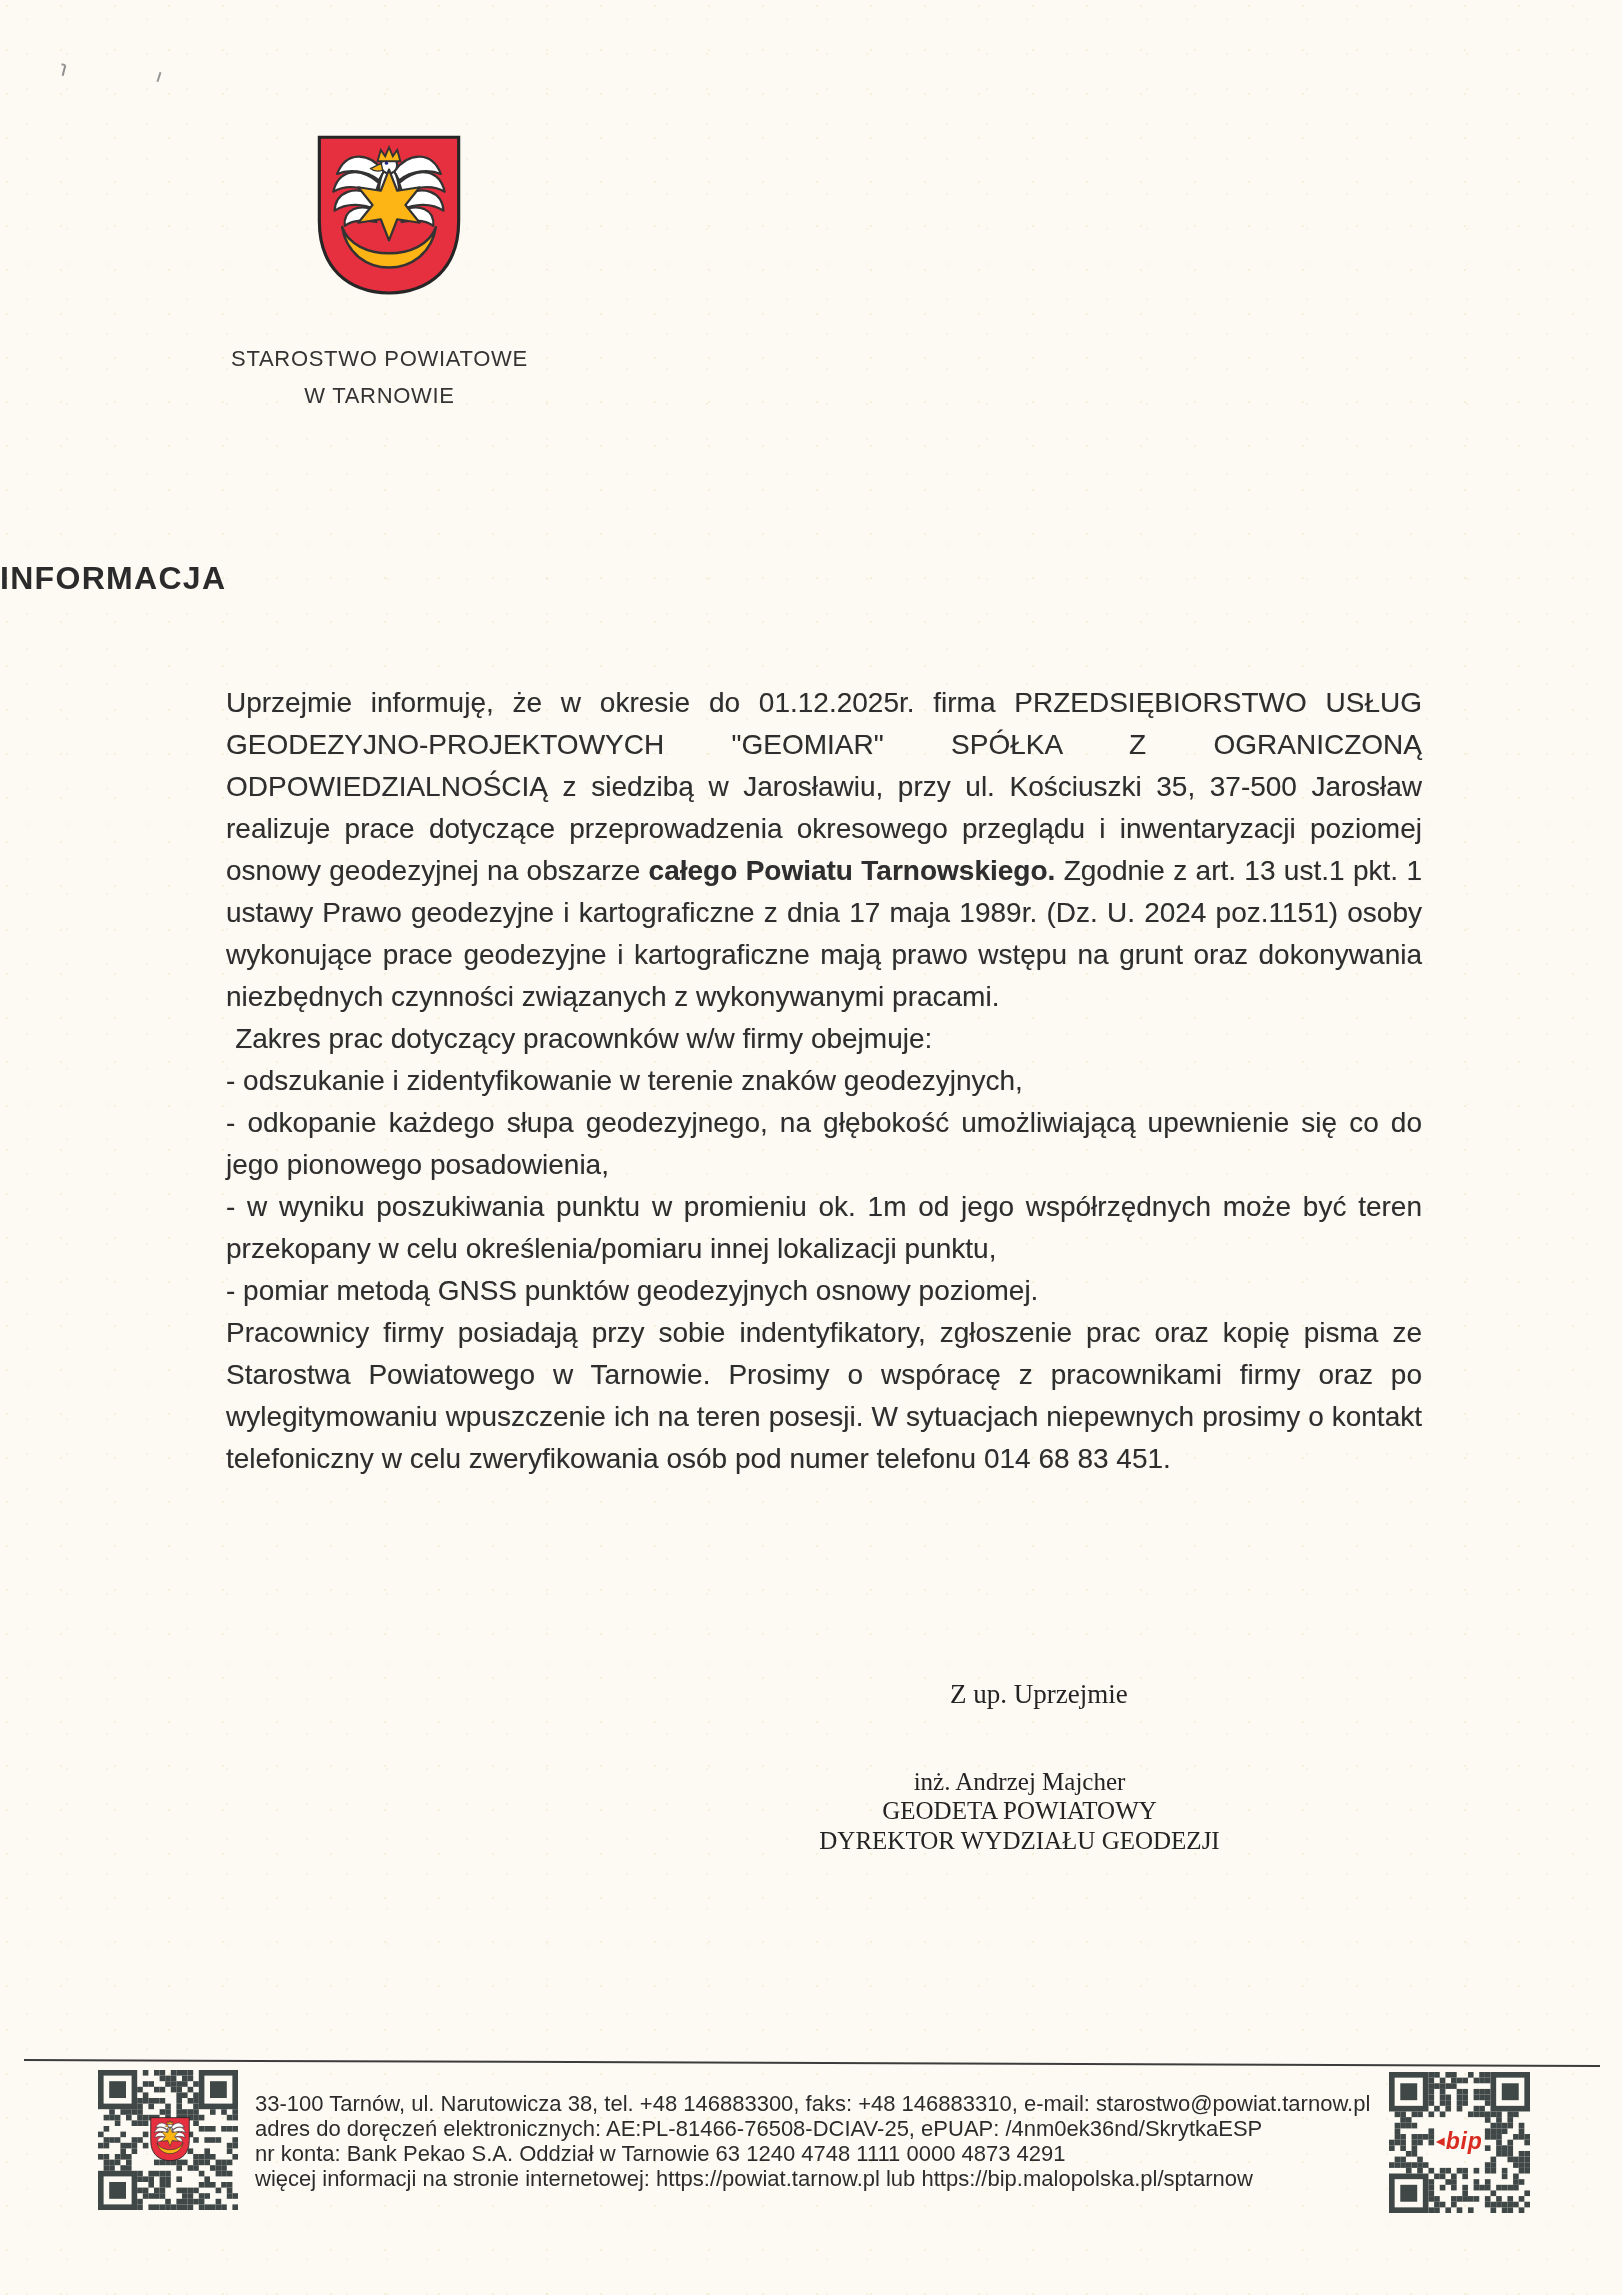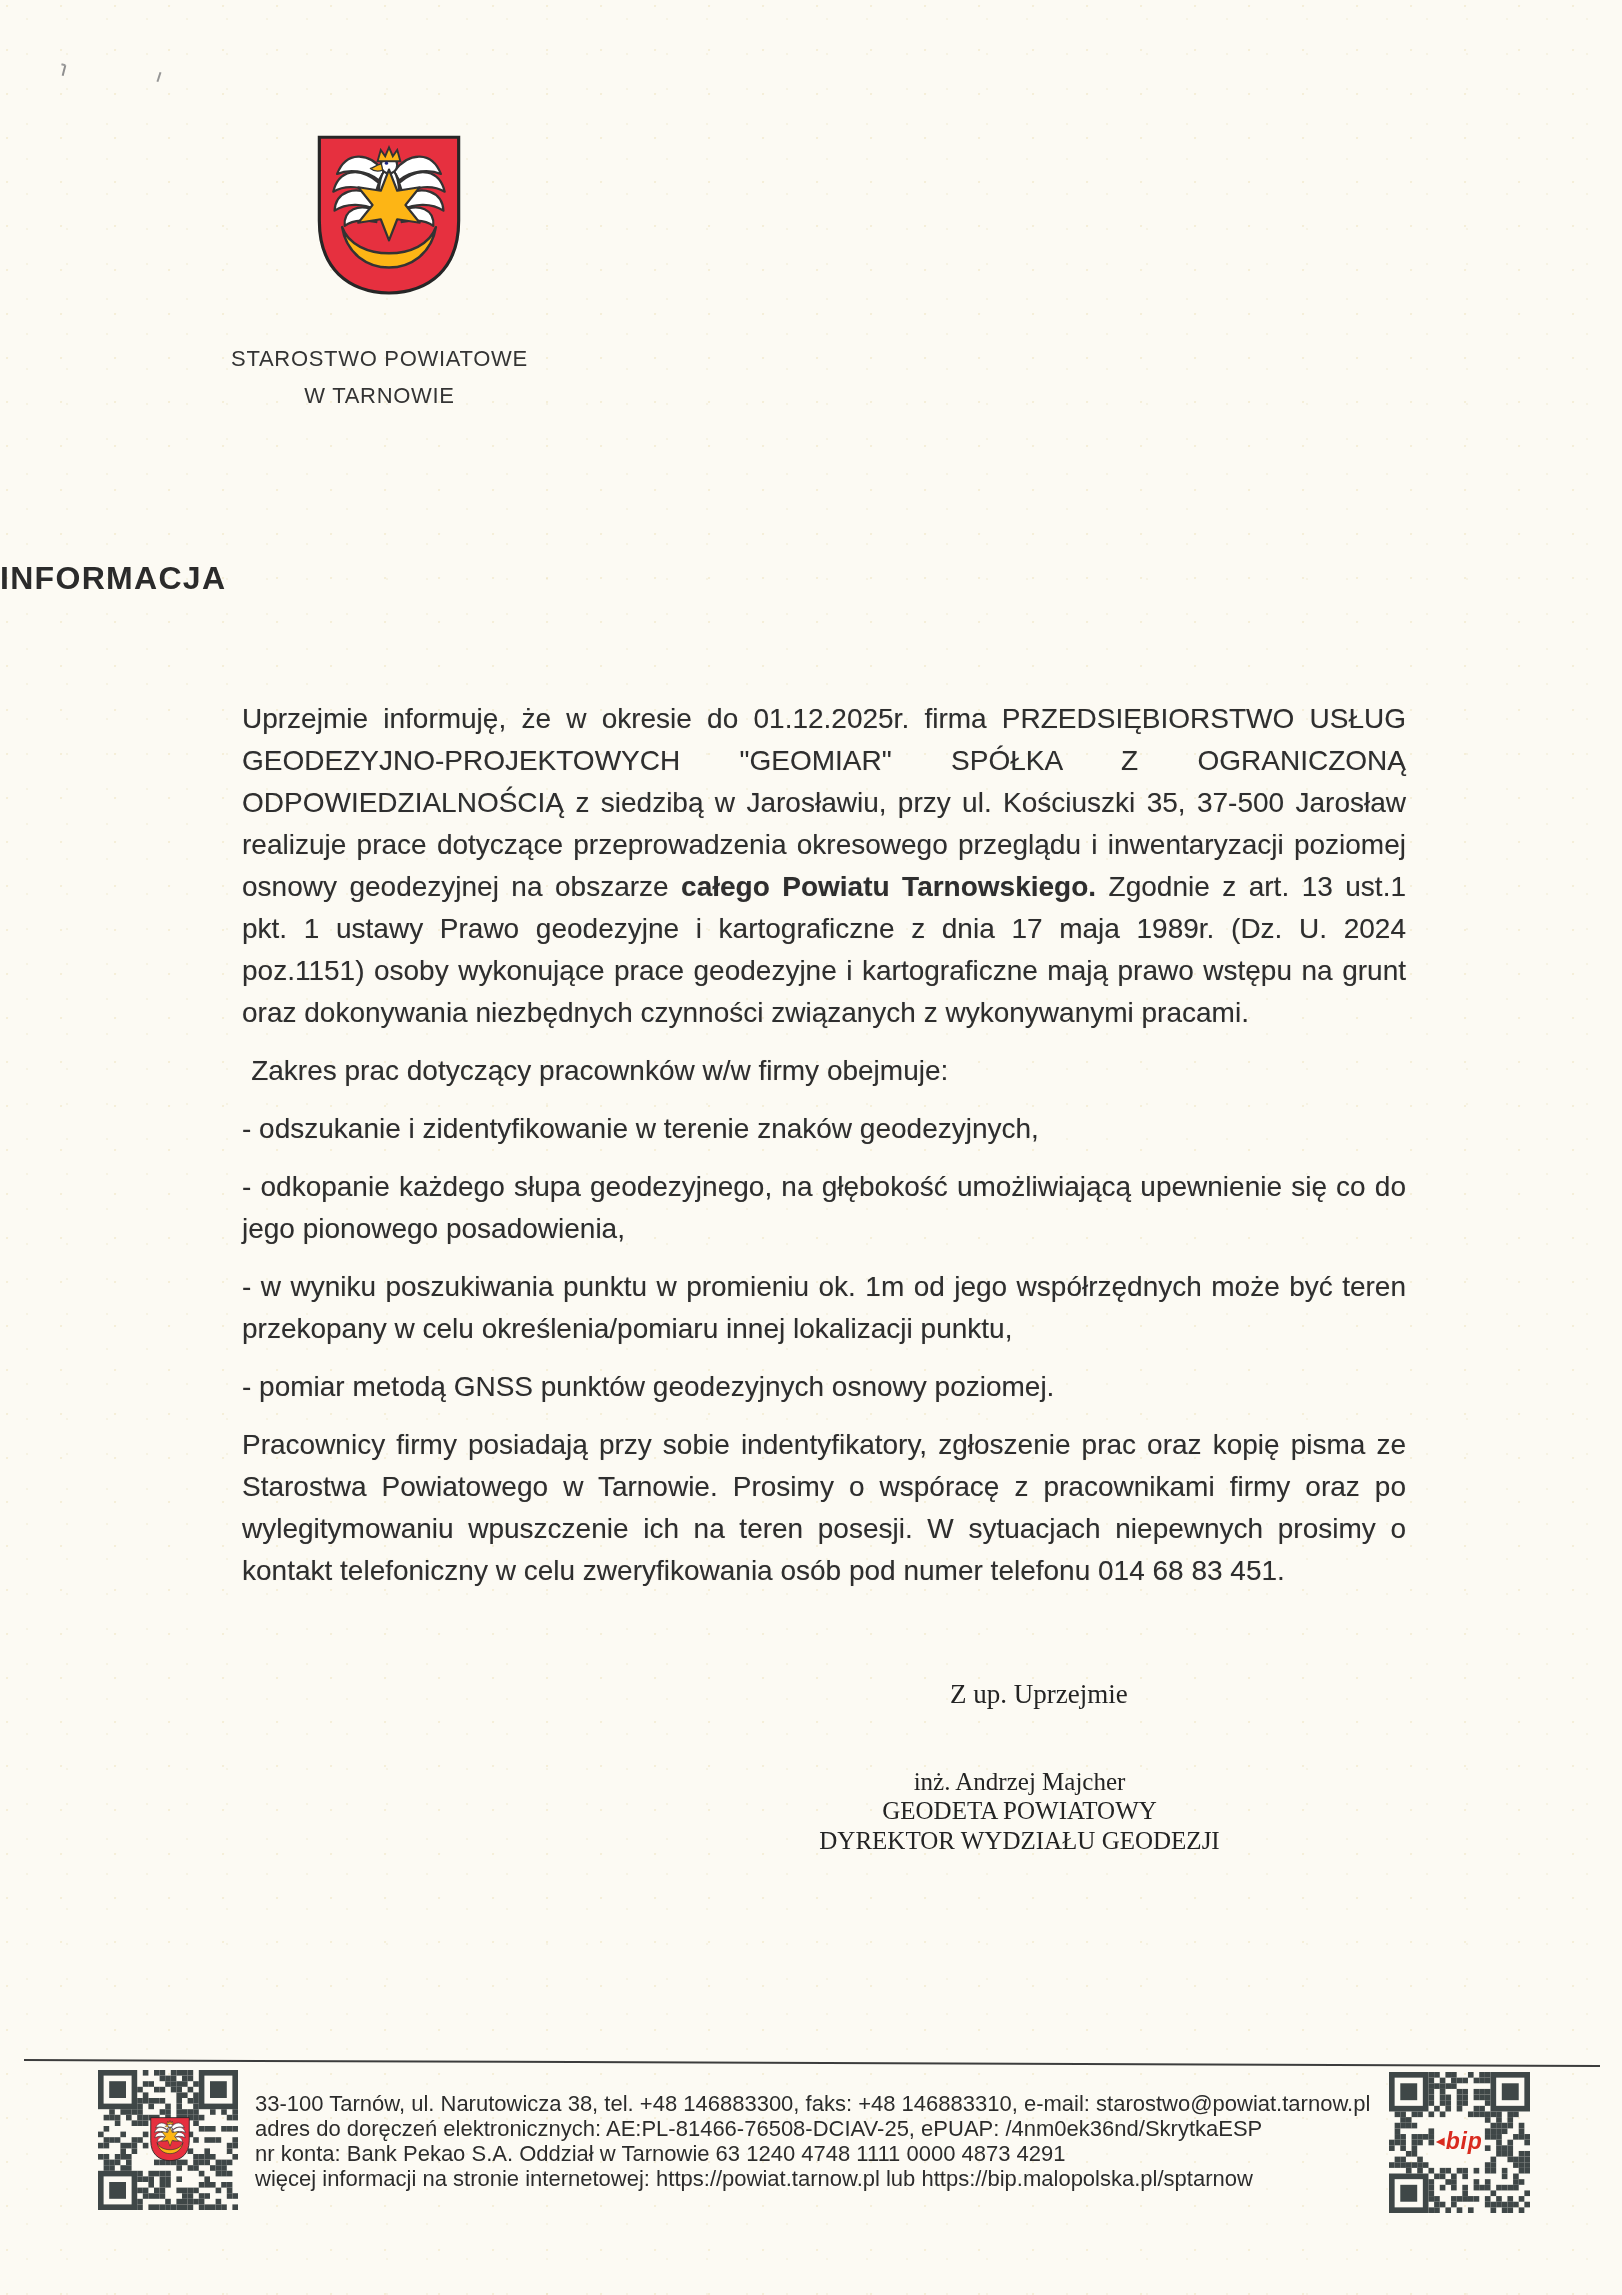--- a/index.html
+++ b/index.html
@@ -25,21 +25,21 @@
   }
   .doc-title {
     position:absolute; left:0; top:560px; width:1498px; text-align:left;
     font-size:32px; font-weight:bold; letter-spacing:1.3px; color:#2b2b2b;
   }
   .body-text {
     position:absolute; left:226px; top:682px; width:1196px;
     font-size:28px; line-height:42px; text-align:justify; color:#2e2e2e;
     text-shadow:0 0 0.7px rgba(60,60,60,.35);
   }
-  .body-text p { margin:16px; }
+  .body-text p { margin:0; }
   .sig-auth {
     position:absolute; left:950px; top:1679px;
     font-family:"Liberation Serif", serif; font-size:27px; color:#242424;
   }
   .sig-block {
     position:absolute; left:758px; top:1767px; width:523px; text-align:center;
     font-family:"Liberation Serif", serif; font-size:25px; line-height:29.4px; color:#242424;
   }
   .footer-rule {
     position:absolute; left:23.6px; top:2059px; width:1576px; height:2px;

